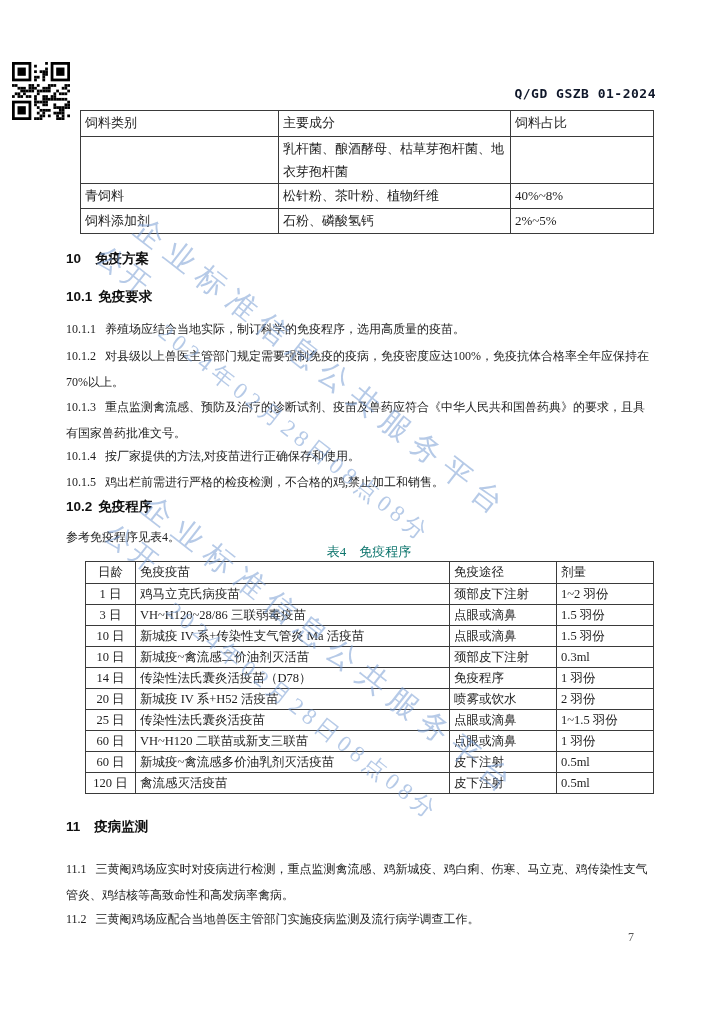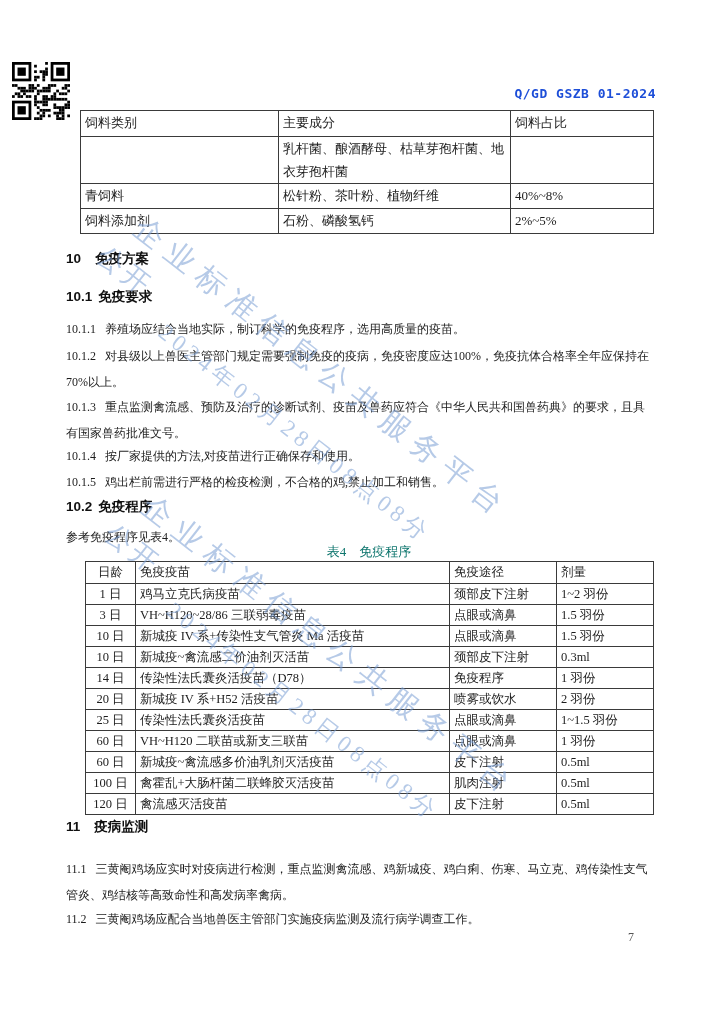--- a/index.html
+++ b/index.html
@@ -11,21 +11,21 @@
     color:#1f1f1f;
     overflow:hidden;
   }
   
   .qr{position:absolute;left:12px;top:62px;width:58px;height:58px;}
   .qr svg{width:100%;height:100%;display:block;}
   
   .doc-code{
     position:absolute;top:86px;right:64px;
     font-family:"DejaVu Sans Mono","Liberation Mono",monospace;
-    font-size:13px;font-weight:bold;letter-spacing:.5px;color:#1d4ed8;
+    font-size:13px;font-weight:bold;letter-spacing:.5px;color:#0f172a;
   }
   
   table{border-collapse:collapse;table-layout:fixed;}
   td,th{border:1px solid #3a3a3a;font-weight:normal;text-align:left;
         padding:0 4px;font-size:13px;line-height:1.45;color:#1c1c1c;
         overflow:hidden;}
   
   .feed-table{position:absolute;left:80px;top:110px;width:573px;}
   .feed-table col.c1{width:198px}.feed-table col.c2{width:232px}.feed-table col.c3{width:143px}
   .feed-table tr.hdr td{height:25px;}
@@ -319,26 +319,20 @@
     <td>点眼或滴鼻</td>
     <td>1 羽份</td>
   </tr>
   <tr>
     <td class="age">60 日</td>
     <td>新城疫~禽流感多价油乳剂灭活疫苗</td>
     <td>皮下注射</td>
     <td>0.5ml</td>
   </tr>
   <tr>
-    <td class="age">100 日</td>
-    <td>禽霍乱+大肠杆菌二联蜂胶灭活疫苗</td>
-    <td>肌肉注射</td>
-    <td>0.5ml</td>
-  </tr>
-  <tr>
     <td class="age">120 日</td>
     <td>禽流感灭活疫苗</td>
     <td>皮下注射</td>
     <td>0.5ml</td>
   </tr>
 </tbody>
   </table>
 
 <div class="h-bold" style="top:818px">
   <span class="num">11</span><span>疫病监测</span>

